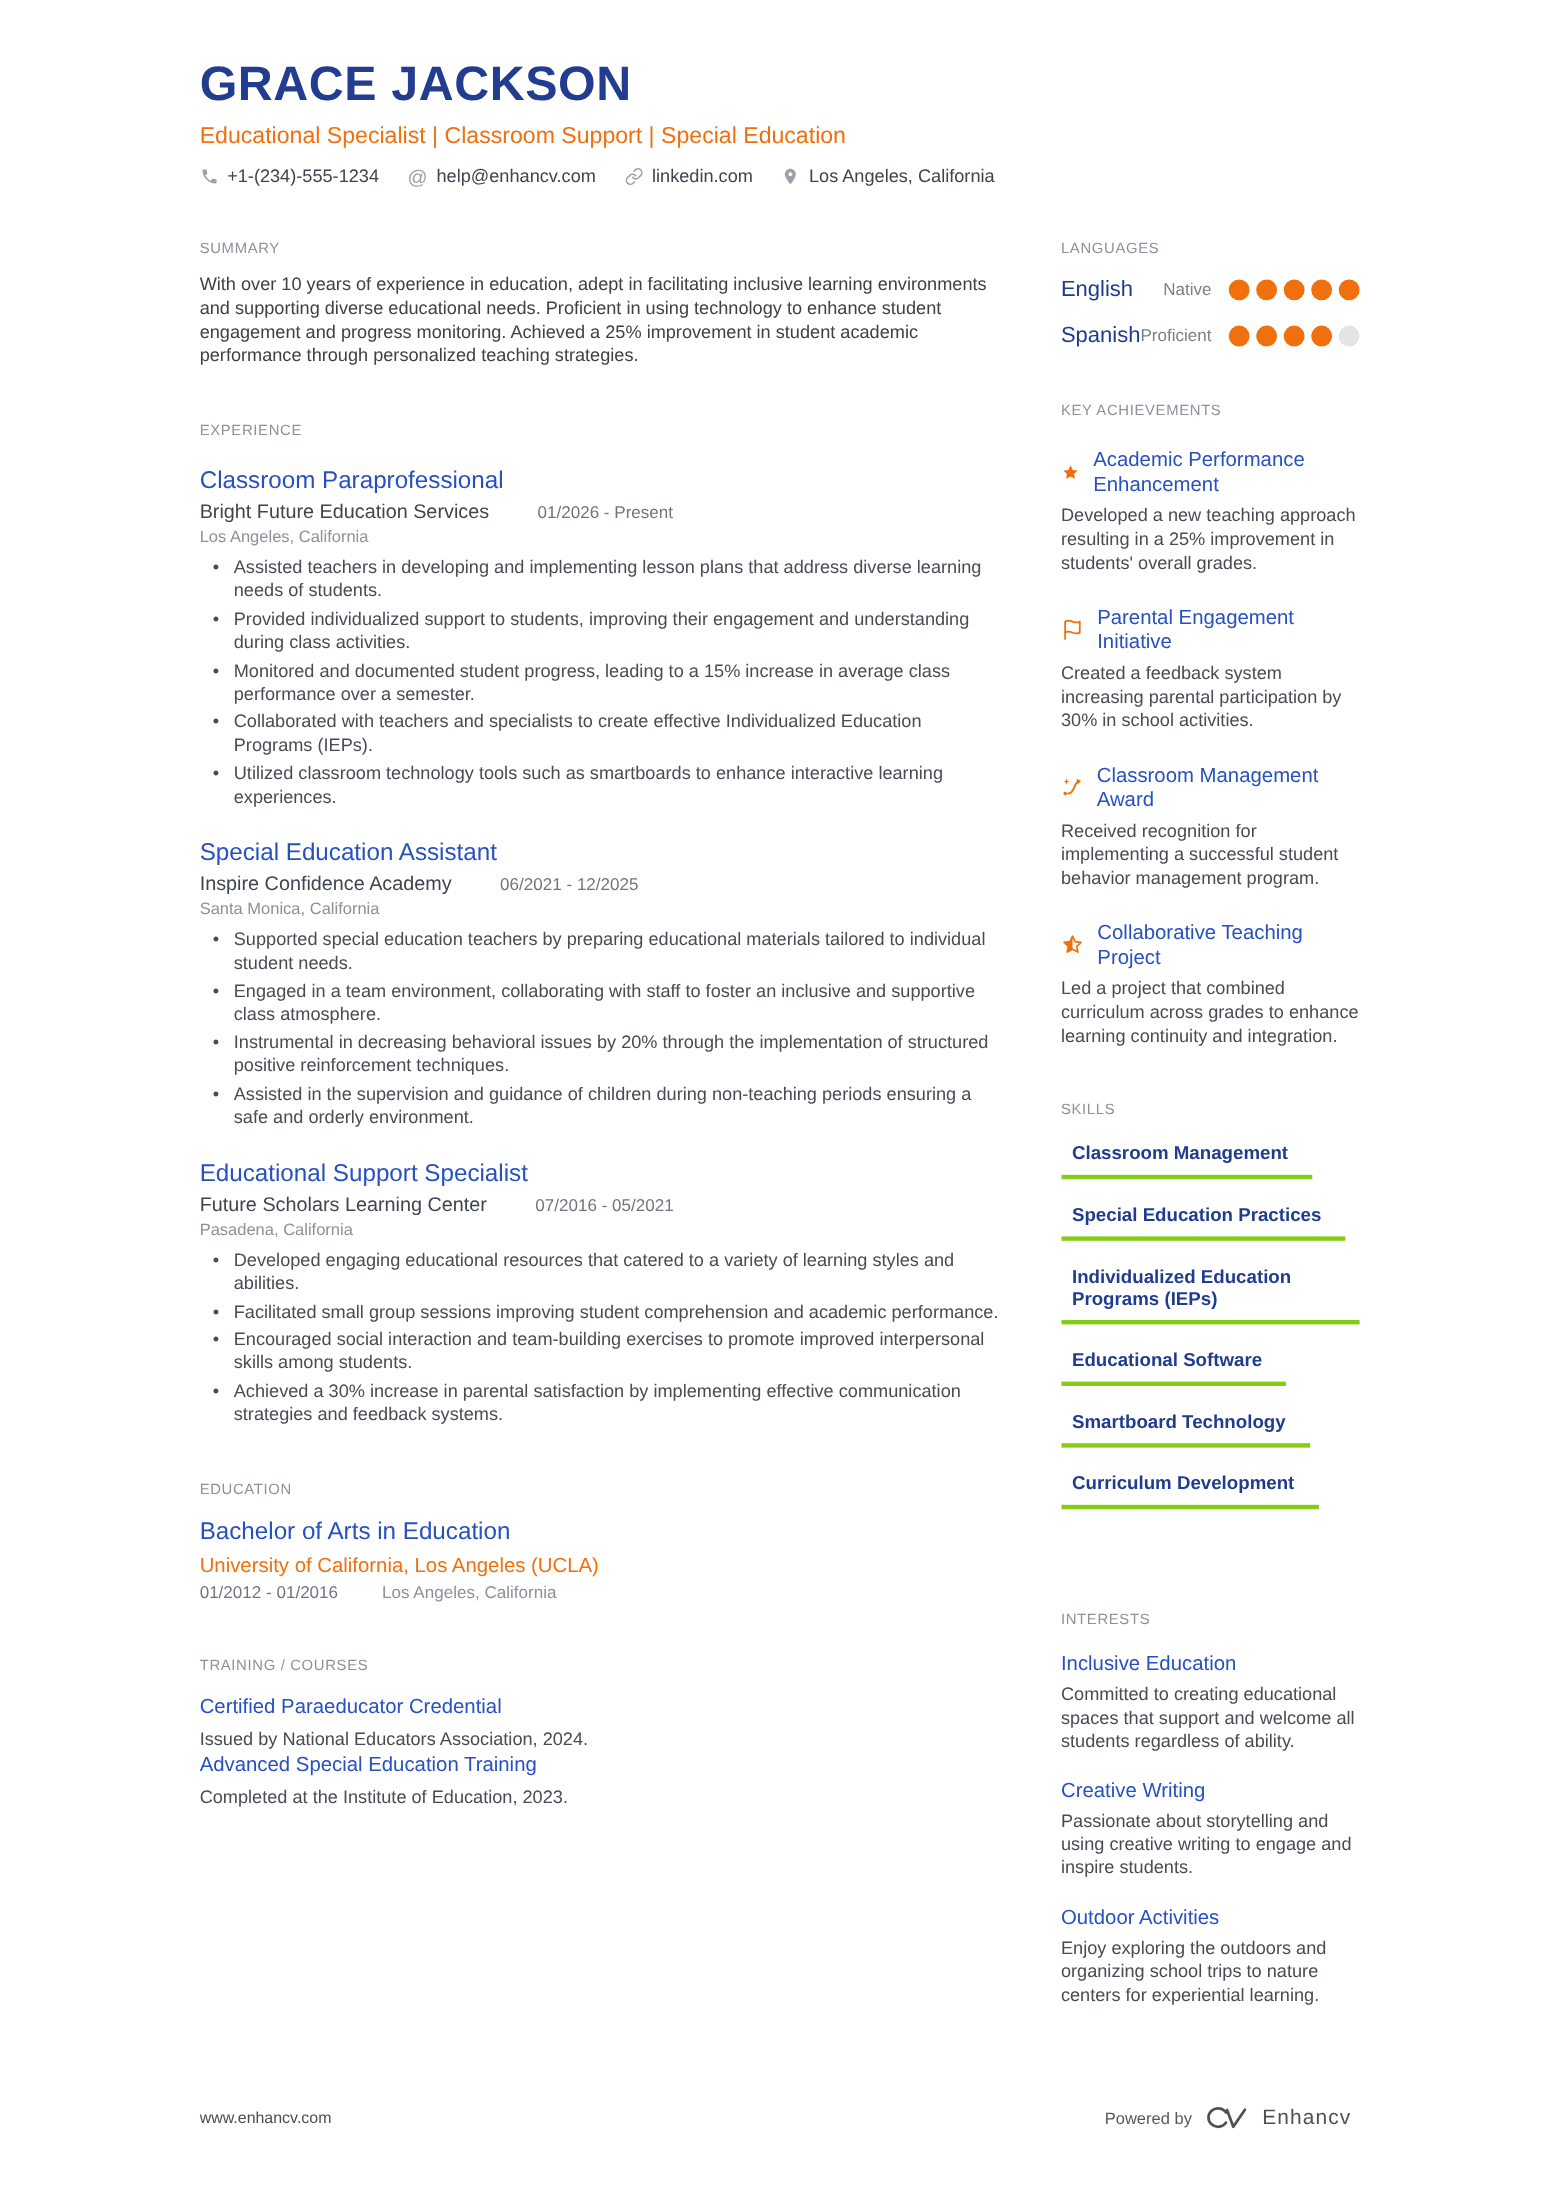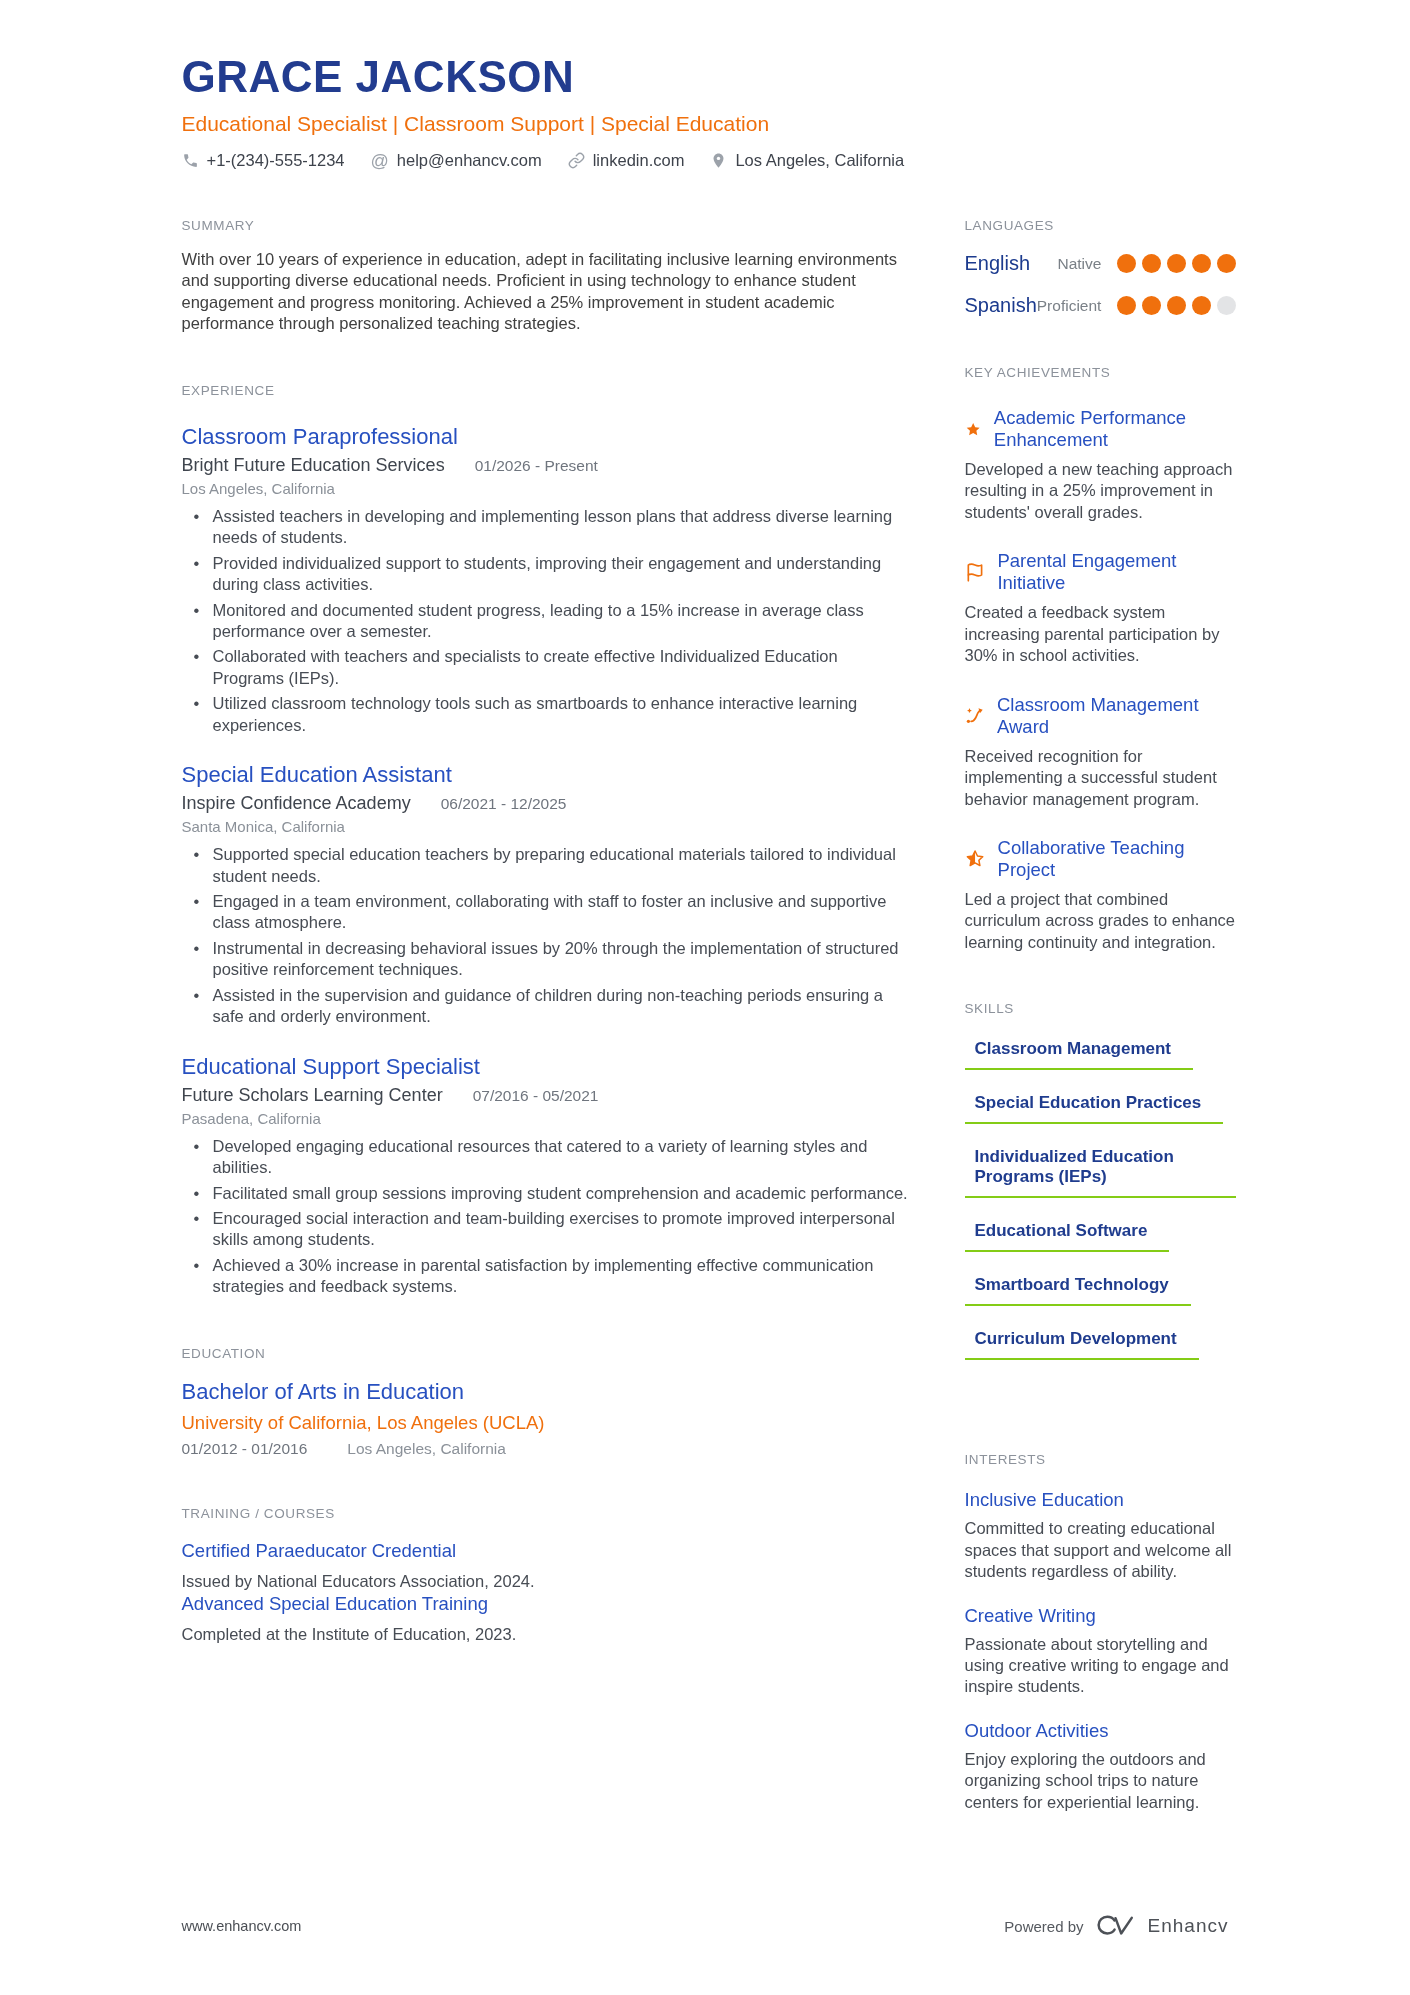--- a/index.html
+++ b/index.html
@@ -18,21 +18,21 @@
   .at-glyph { color:#9CA2AA; font-size:18px; line-height:1; }
   
   .columns { display:grid; grid-template-columns:728px 1fr; column-gap:55px; margin-top:48px; }
   .section { margin-top:48px; }
   .section:first-child { margin-top:0; }
   .sec-label { font-size:13.5px; letter-spacing:.6px; color:#8C929B; text-transform:uppercase; }
   .body-text { margin-top:16px; font-size:16.5px; line-height:1.3; color:#404040; }
   
   .job { margin-top:26px; }
   .job-title { font-size:22px; font-weight:500; color:#2750C0; }
-  .job-meta { margin-top:5px; display:flex; align-items:baseline; gap:30px; }
+  .job-meta { margin-top:5px; display:flex; align-items:baseline; gap:44px; }
   .company { font-size:18px; font-weight:500; color:#3F454E; }
   .dates { font-size:15.5px; color:#6F757E; }
   .loc { margin-top:4px; font-size:15px; color:#8B9199; }
   ul.bullets { margin-top:9px; list-style:none; }
   ul.bullets li {
     position:relative; padding-left:31px; margin-top:4px;
     font-size:16.5px; line-height:1.3; color:#474C54;
   }
   ul.bullets li::before {
     content:"•"; position:absolute; left:12px; top:0; color:#474C54; font-size:16.5px;
@@ -58,21 +58,21 @@
   .ach-item { margin-top:27px; }
   .ach-item:first-of-type { margin-top:18px; }
   .ach-head { display:flex; align-items:center; gap:13px; }
   .ach-title { font-size:18.5px; font-weight:500; color:#2750C0; }
   .ach-text { margin-top:8px; font-size:16.5px; line-height:1.3; color:#474C54; }
   
   .skill { margin-top:23px; }
   .skill:first-of-type { margin-top:14px; }
   .skill span {
     display:inline-block; font-size:17px; font-weight:700; color:#1F3C8E;
-    padding:0 22px 9px 10px; border-bottom:2px solid #84cc16;
+    padding:0 22px 9px 10px; border-bottom:4px solid #84cc16;
   }
   
   .interests { margin-top:92px; }
   .int-item { margin-top:22px; }
   .int-item:first-of-type { margin-top:16px; }
   .int-title { font-size:18.5px; font-weight:500; color:#2750C0; }
   .int-text { margin-top:7px; font-size:16.5px; line-height:1.3; color:#474C54; }
   
   .footer {
     position:absolute; left:62px; right:62px; bottom:56px;

